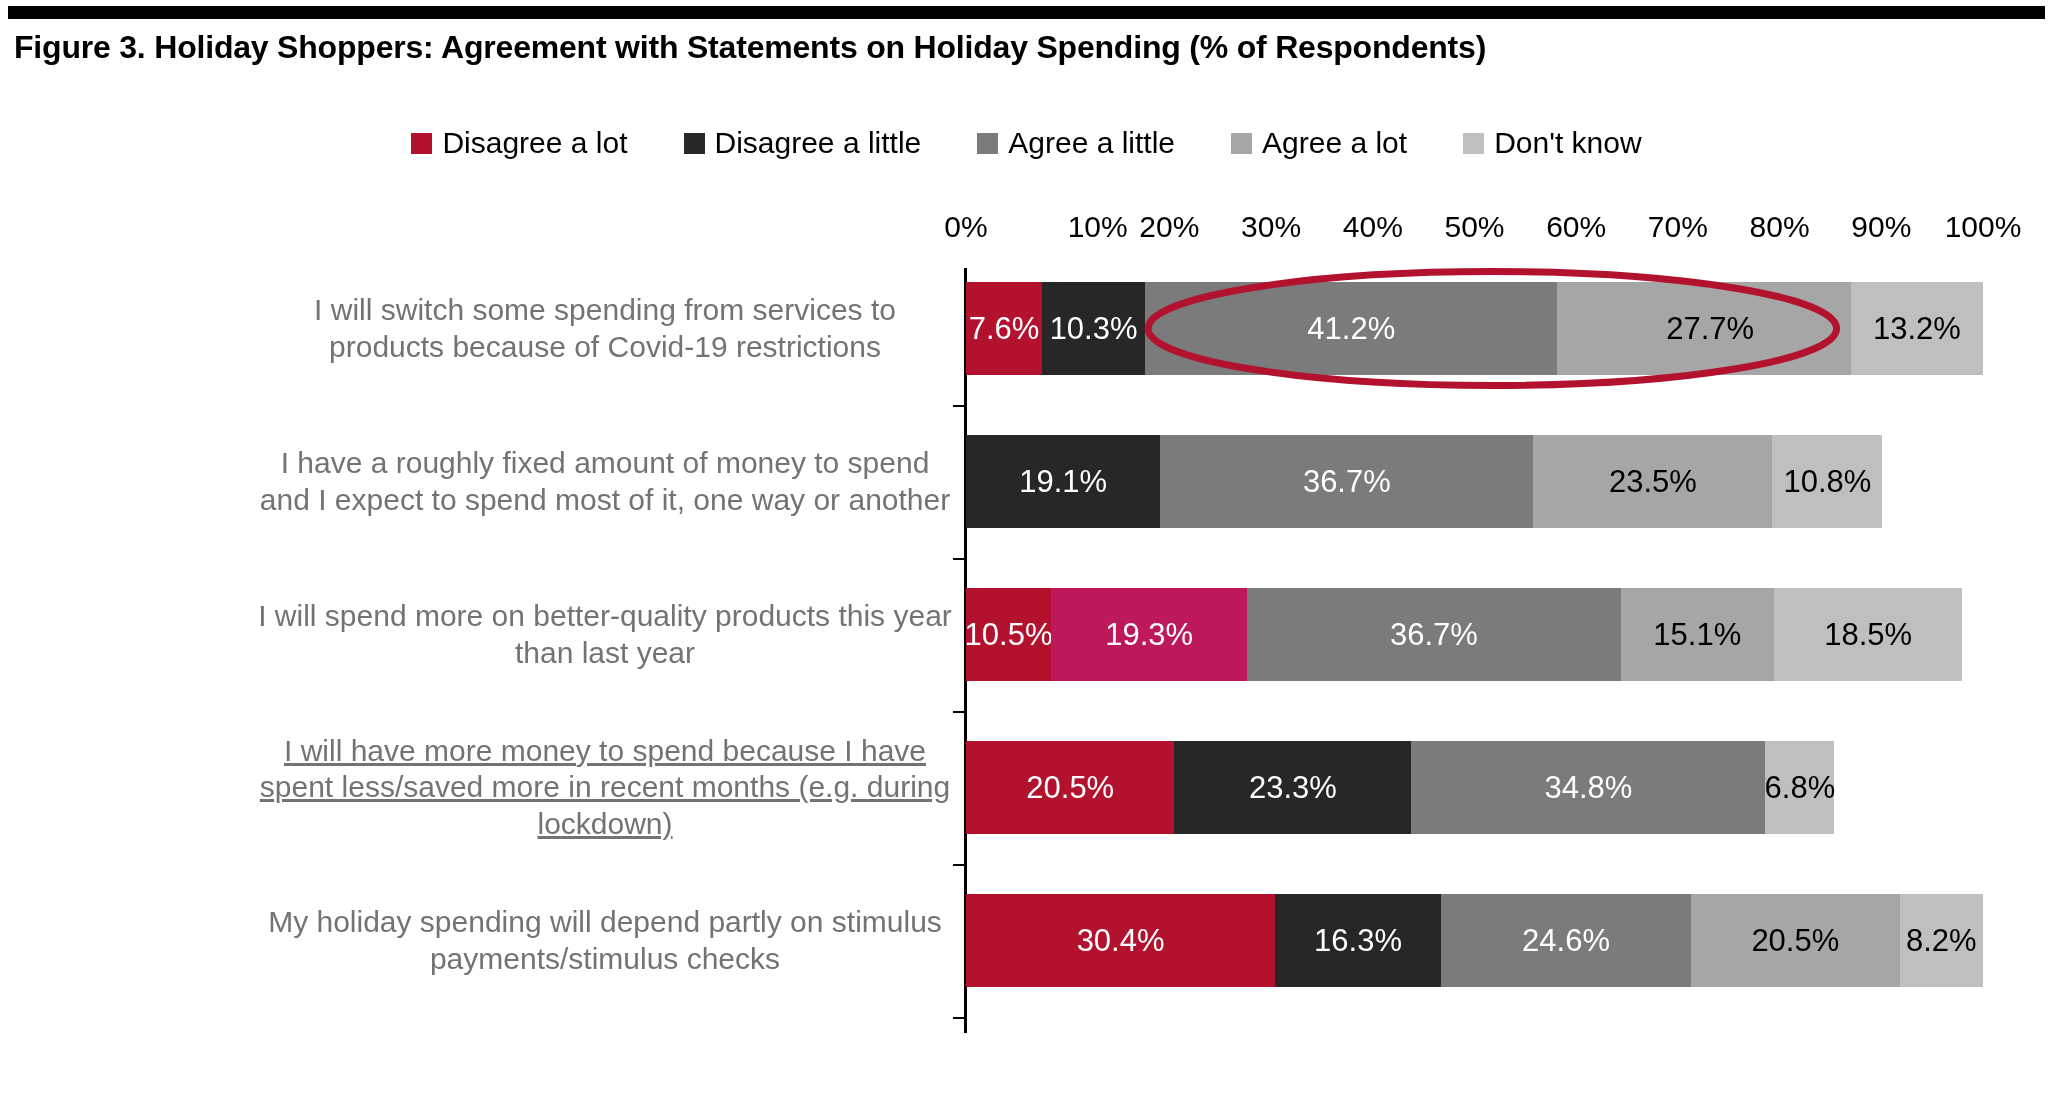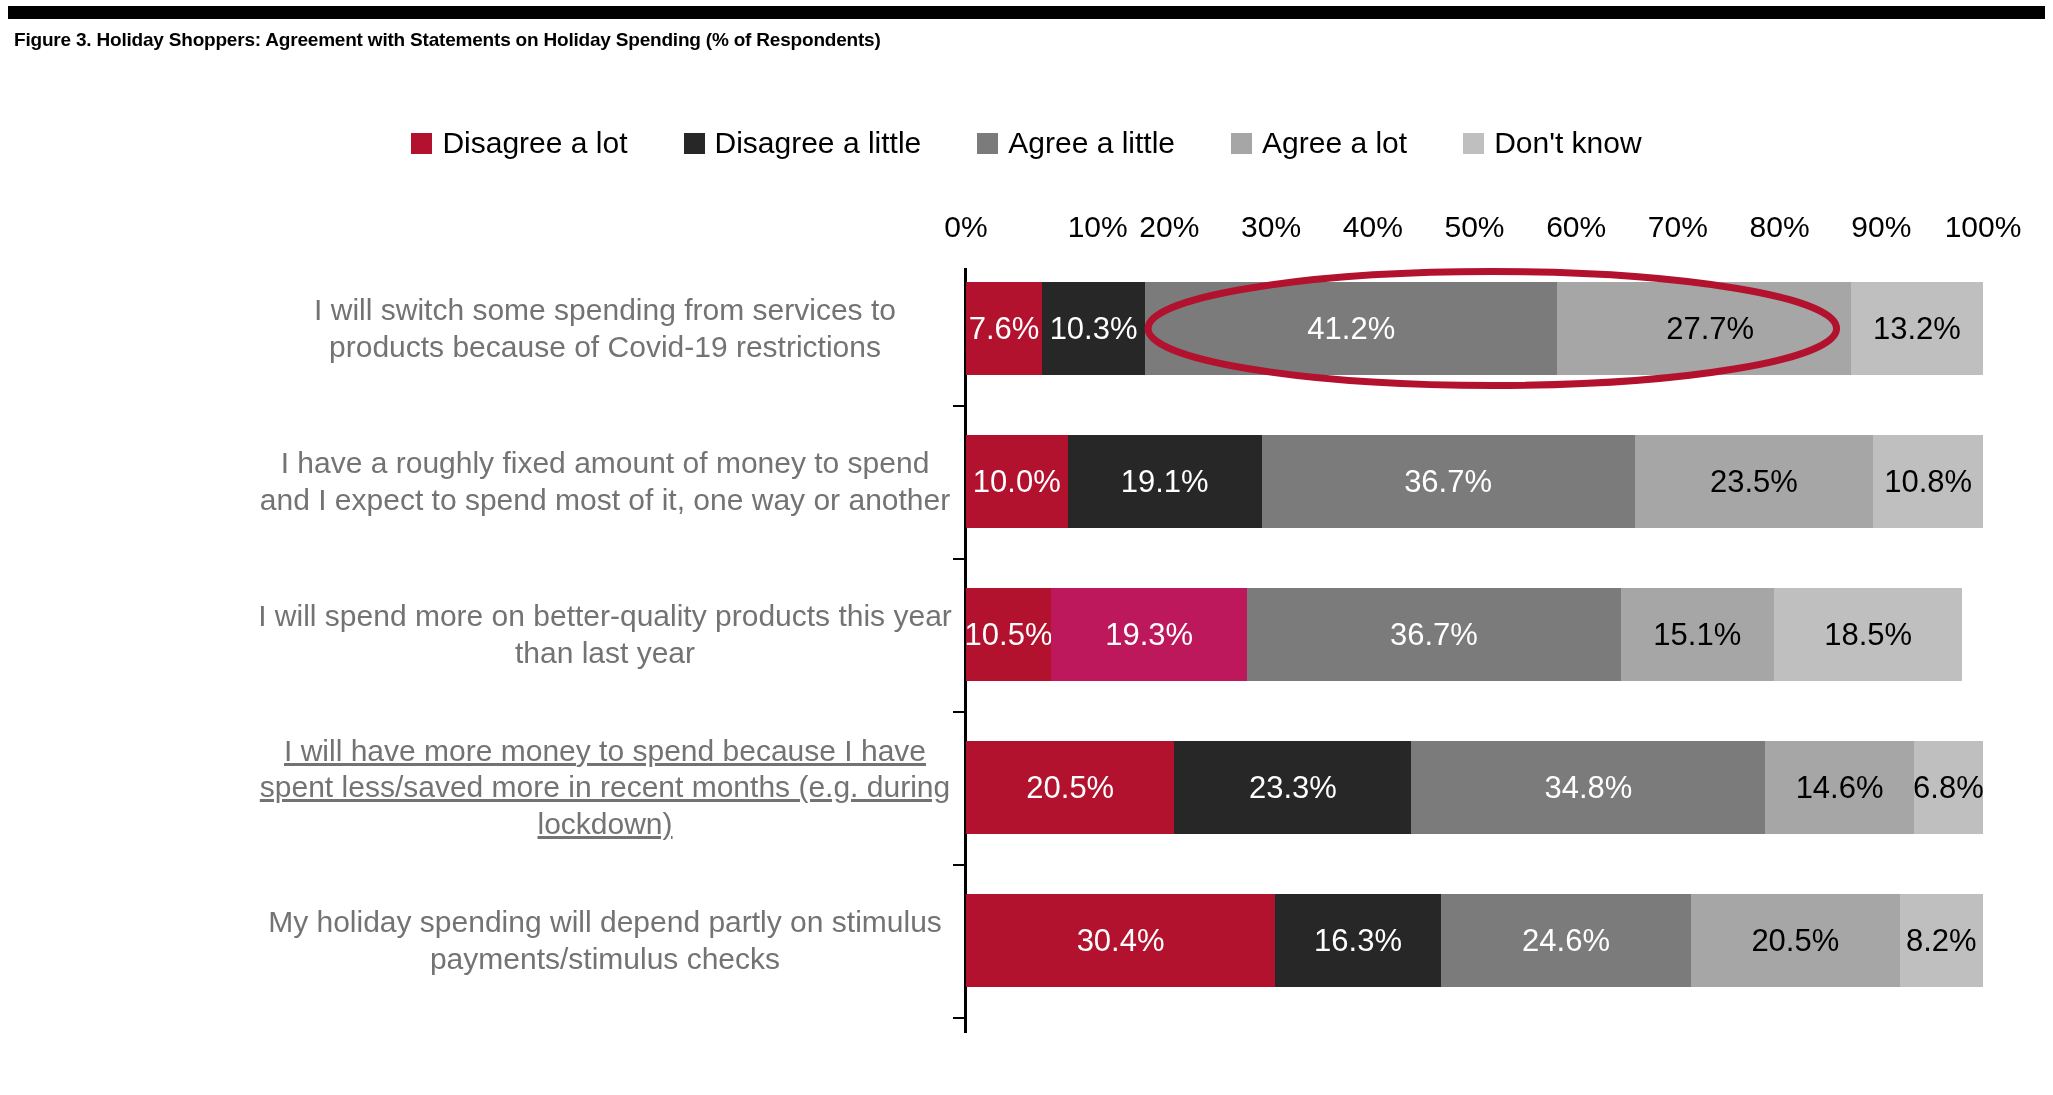--- a/index.html
+++ b/index.html
@@ -24,21 +24,21 @@
     width: 2037px;
     height: 13px;
     background: #000000;
   }
 
   
   .fig-title {
     position: absolute;
     left: 14px;
     top: 30px;
-    font-size: 19px;
+    font-size: 32px;
     font-weight: bold;
     letter-spacing: -0.2px;
     white-space: nowrap;
     line-height: 1.1;
   }
 
   
   .legend {
     position: absolute;
     left: 0;
@@ -203,23 +203,20 @@
       </div>
       <div class="seg dark-text" style="width: 298px; background: rgb(166, 166, 166); padding-left: 12px;">
         <span>27.7%</span>
       </div>
       <div class="seg dark-text" style="width: 134.244px; background: rgb(191, 191, 191);">
         <span>13.2%</span>
       </div>
     </div>
     <div class="cat-tick" style="top: 290px;"></div>
     <div class="row" style="top: 167px;">
-      <div class="seg light-text" style="width: 101.7px; background: rgb(179, 18, 47);">
-        <span>10.0%</span>
-      </div>
       <div class="seg light-text" style="width: 194.247px; background: rgb(39, 39, 39);">
         <span>19.1%</span>
       </div>
       <div class="seg light-text" style="width: 373.239px; background: rgb(123, 123, 123);">
         <span>36.7%</span>
       </div>
       <div class="seg dark-text" style="width: 238.995px; background: rgb(166, 166, 166);">
         <span>23.5%</span>
       </div>
       <div class="seg dark-text" style="width: 109.836px; background: rgb(191, 191, 191);">
@@ -247,23 +244,20 @@
     <div class="cat-tick" style="top: 596px;"></div>
     <div class="row" style="top: 473px;">
       <div class="seg light-text" style="width: 208.485px; background: rgb(179, 18, 47);">
         <span>20.5%</span>
       </div>
       <div class="seg light-text" style="width: 236.961px; background: rgb(39, 39, 39);">
         <span>23.3%</span>
       </div>
       <div class="seg light-text" style="width: 353.916px; background: rgb(123, 123, 123);">
         <span>34.8%</span>
-      </div>
-      <div class="seg dark-text" style="width: 148.482px; background: rgb(166, 166, 166);">
-        <span>14.6%</span>
       </div>
       <div class="seg dark-text" style="width: 69.156px; background: rgb(191, 191, 191);">
         <span>6.8%</span>
       </div>
     </div>
     <div class="cat-tick" style="top: 749px;"></div>
     <div class="row" style="top: 626px;">
       <div class="seg light-text" style="width: 309.168px; background: rgb(179, 18, 47);">
         <span>30.4%</span>
       </div>

